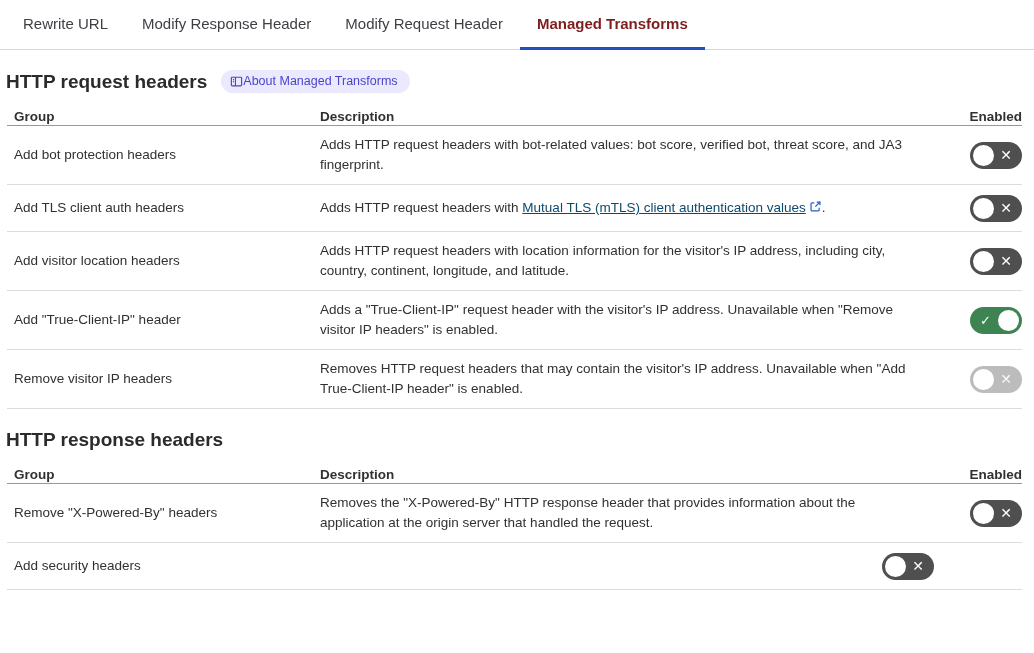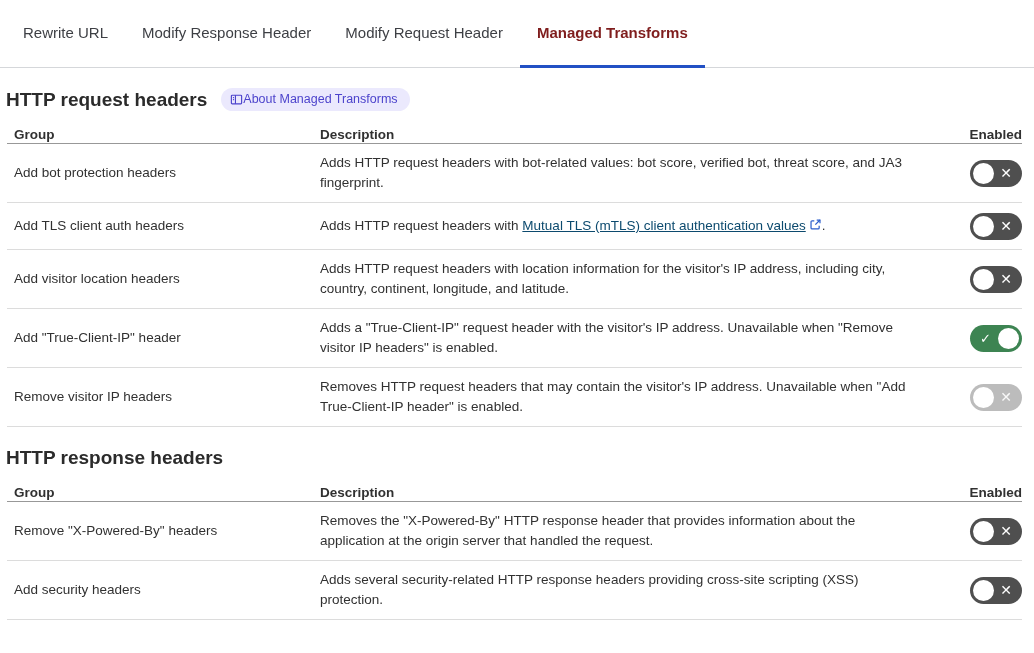--- a/index.html
+++ b/index.html
@@ -5,21 +5,21 @@
   html,body{margin:0;padding:0;background:#fff;}
   body{
     width:1034px;height:653px;overflow:hidden;
     font-family:"Liberation Sans", sans-serif;
     color:#313131;
     -webkit-font-smoothing:antialiased;
   }
   
   .tabbar{
     display:flex;align-items:stretch;
-    height:68px;border-bottom:1px solid #d5d7da;
+    height:50px;border-bottom:1px solid #d5d7da;
     padding-left:6px;box-sizing:border-box;
   }
   .tab{
     appearance:none;background:none;border:none;cursor:pointer;
     font-family:inherit;font-size:15px;color:#3d3f44;
     padding:0 17px;display:flex;align-items:center;
     border-bottom:3px solid transparent;margin-bottom:-1px;
     white-space:nowrap;
   }
   .tab.active{color:#7f1d1d;font-weight:700;border-bottom-color:#2250c4;}
@@ -198,21 +198,20 @@
       <span class="toggle toggle-off">
 
         <span class="mark mark-x">✕</span>
         <span class="knob"></span>
       </span>
     </div>
   </div>
 
   <div class="row">
     <div class="cell-group">Add security headers</div>
-    <div class="cell-desc">Adds several security-related HTTP response headers providing cross-site scripting (XSS) protection.</div>
     <div class="cell-enabled">
       <span class="toggle toggle-off">
 
         <span class="mark mark-x">✕</span>
         <span class="knob"></span>
       </span>
     </div>
   </div>
 </div>
 

